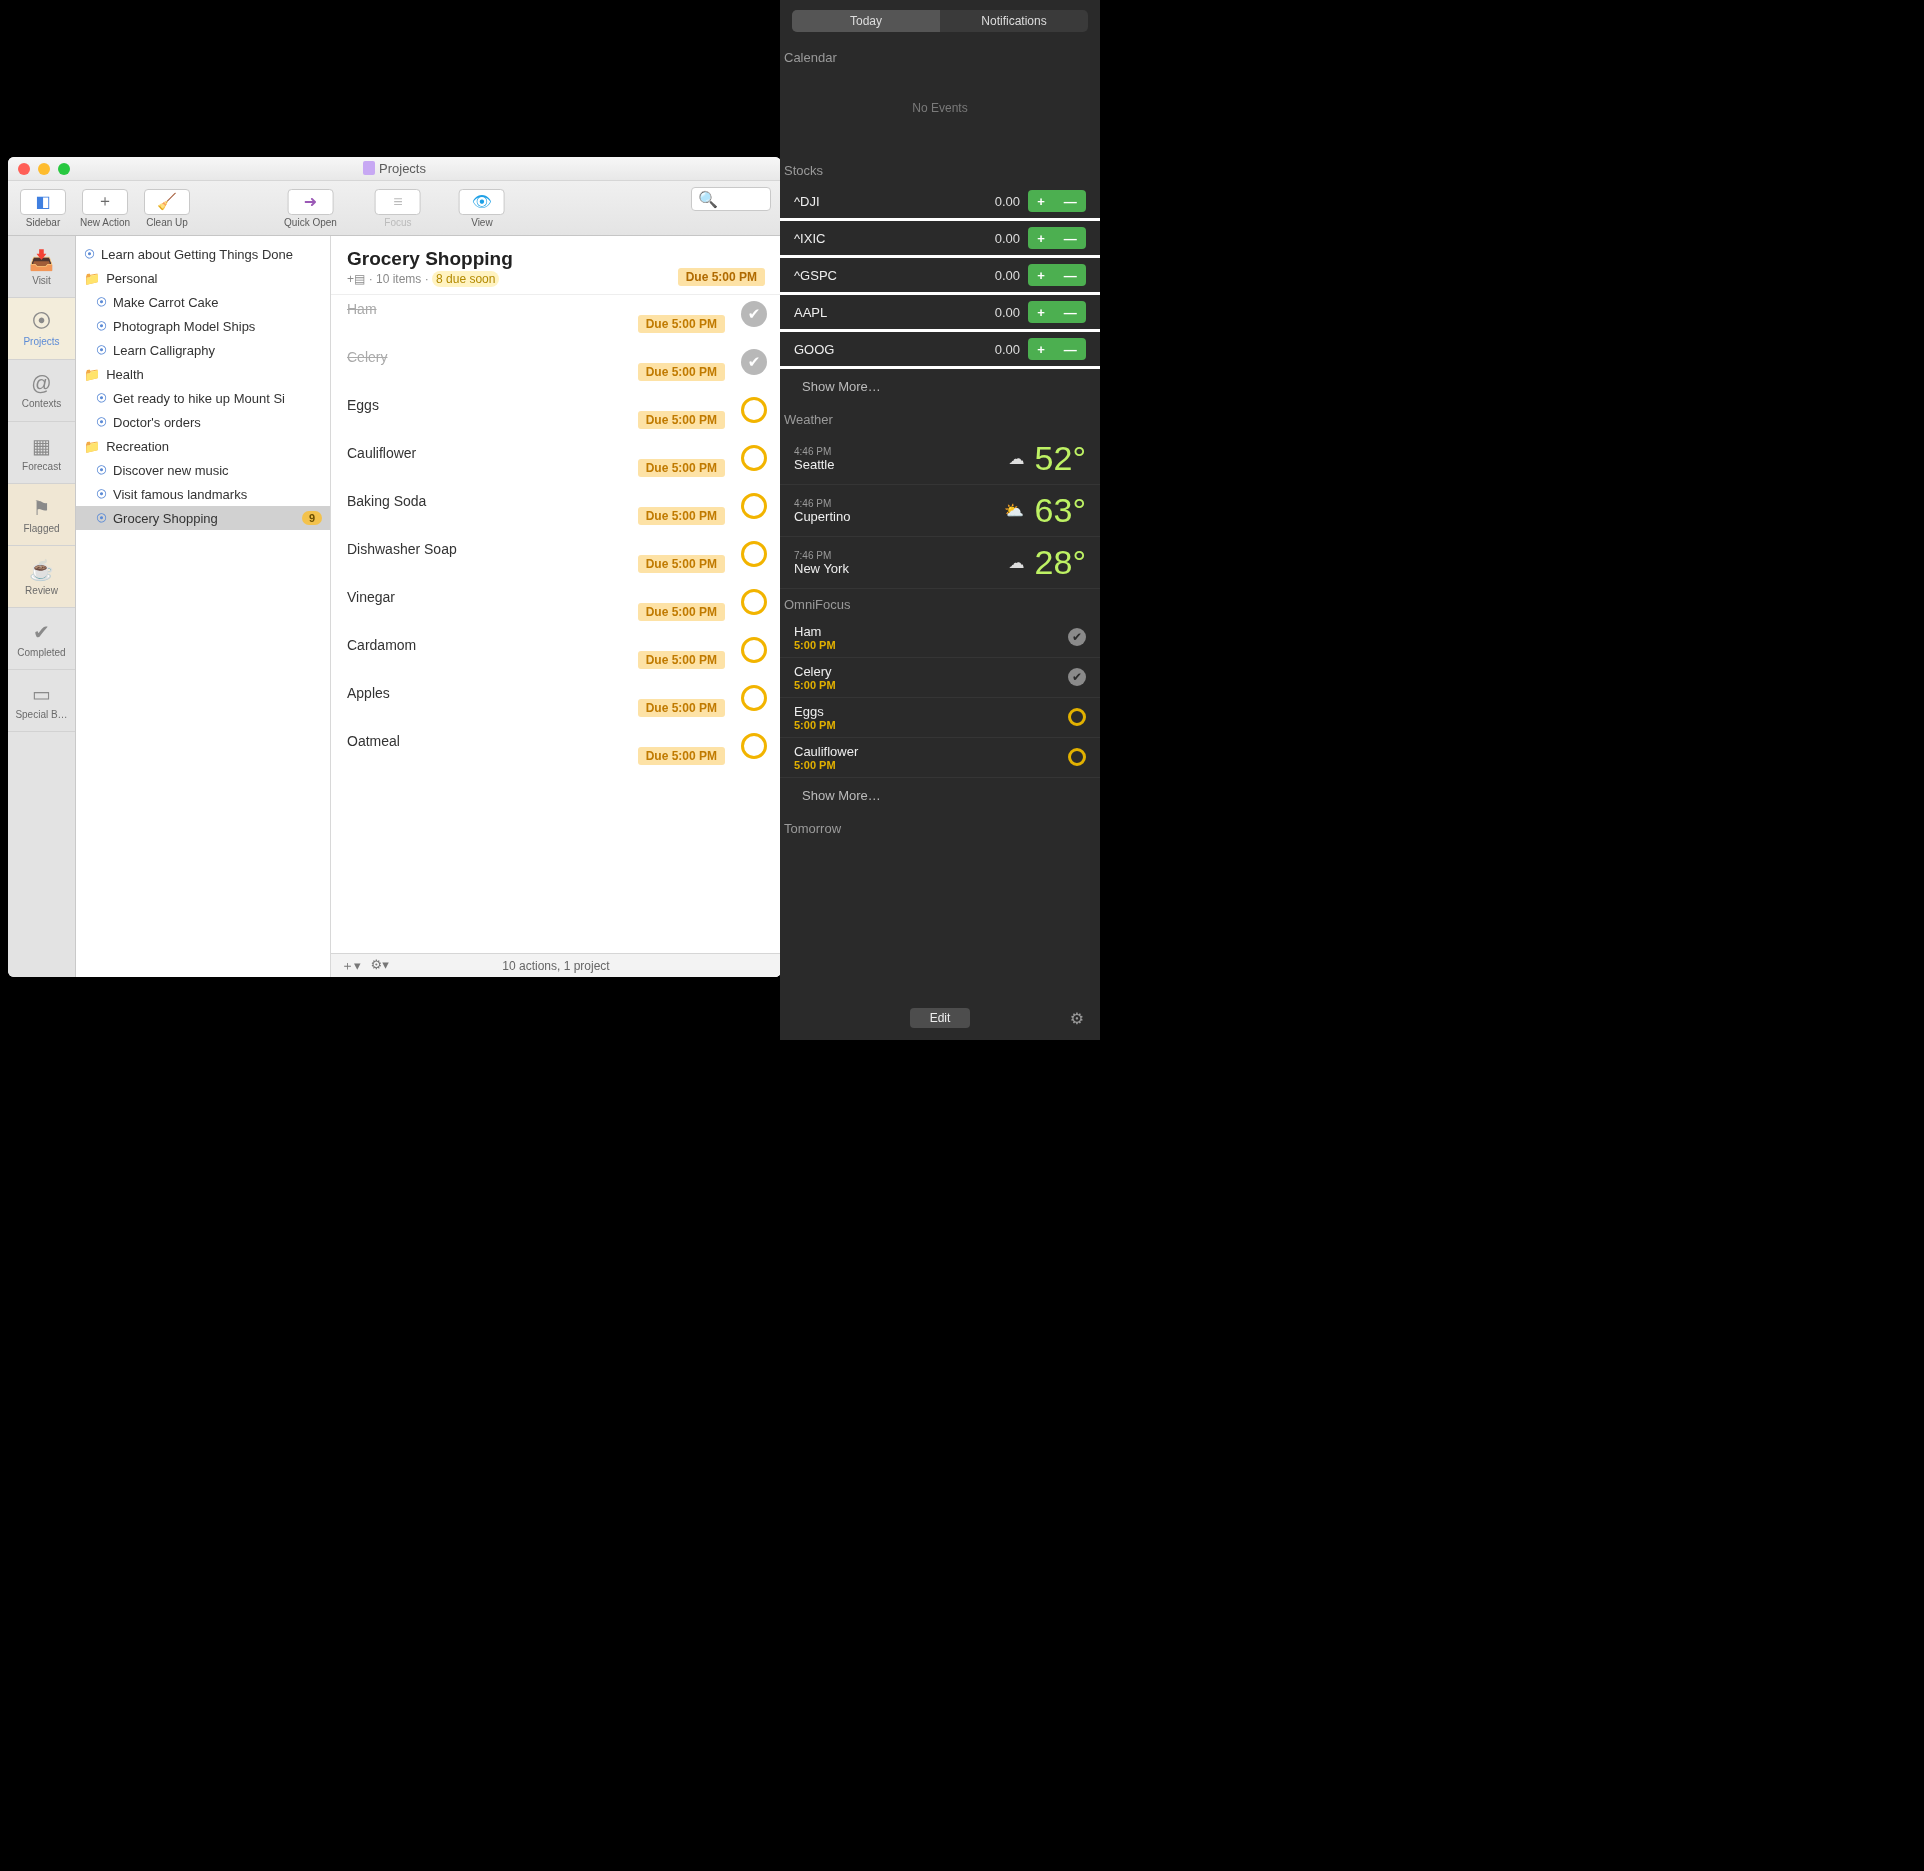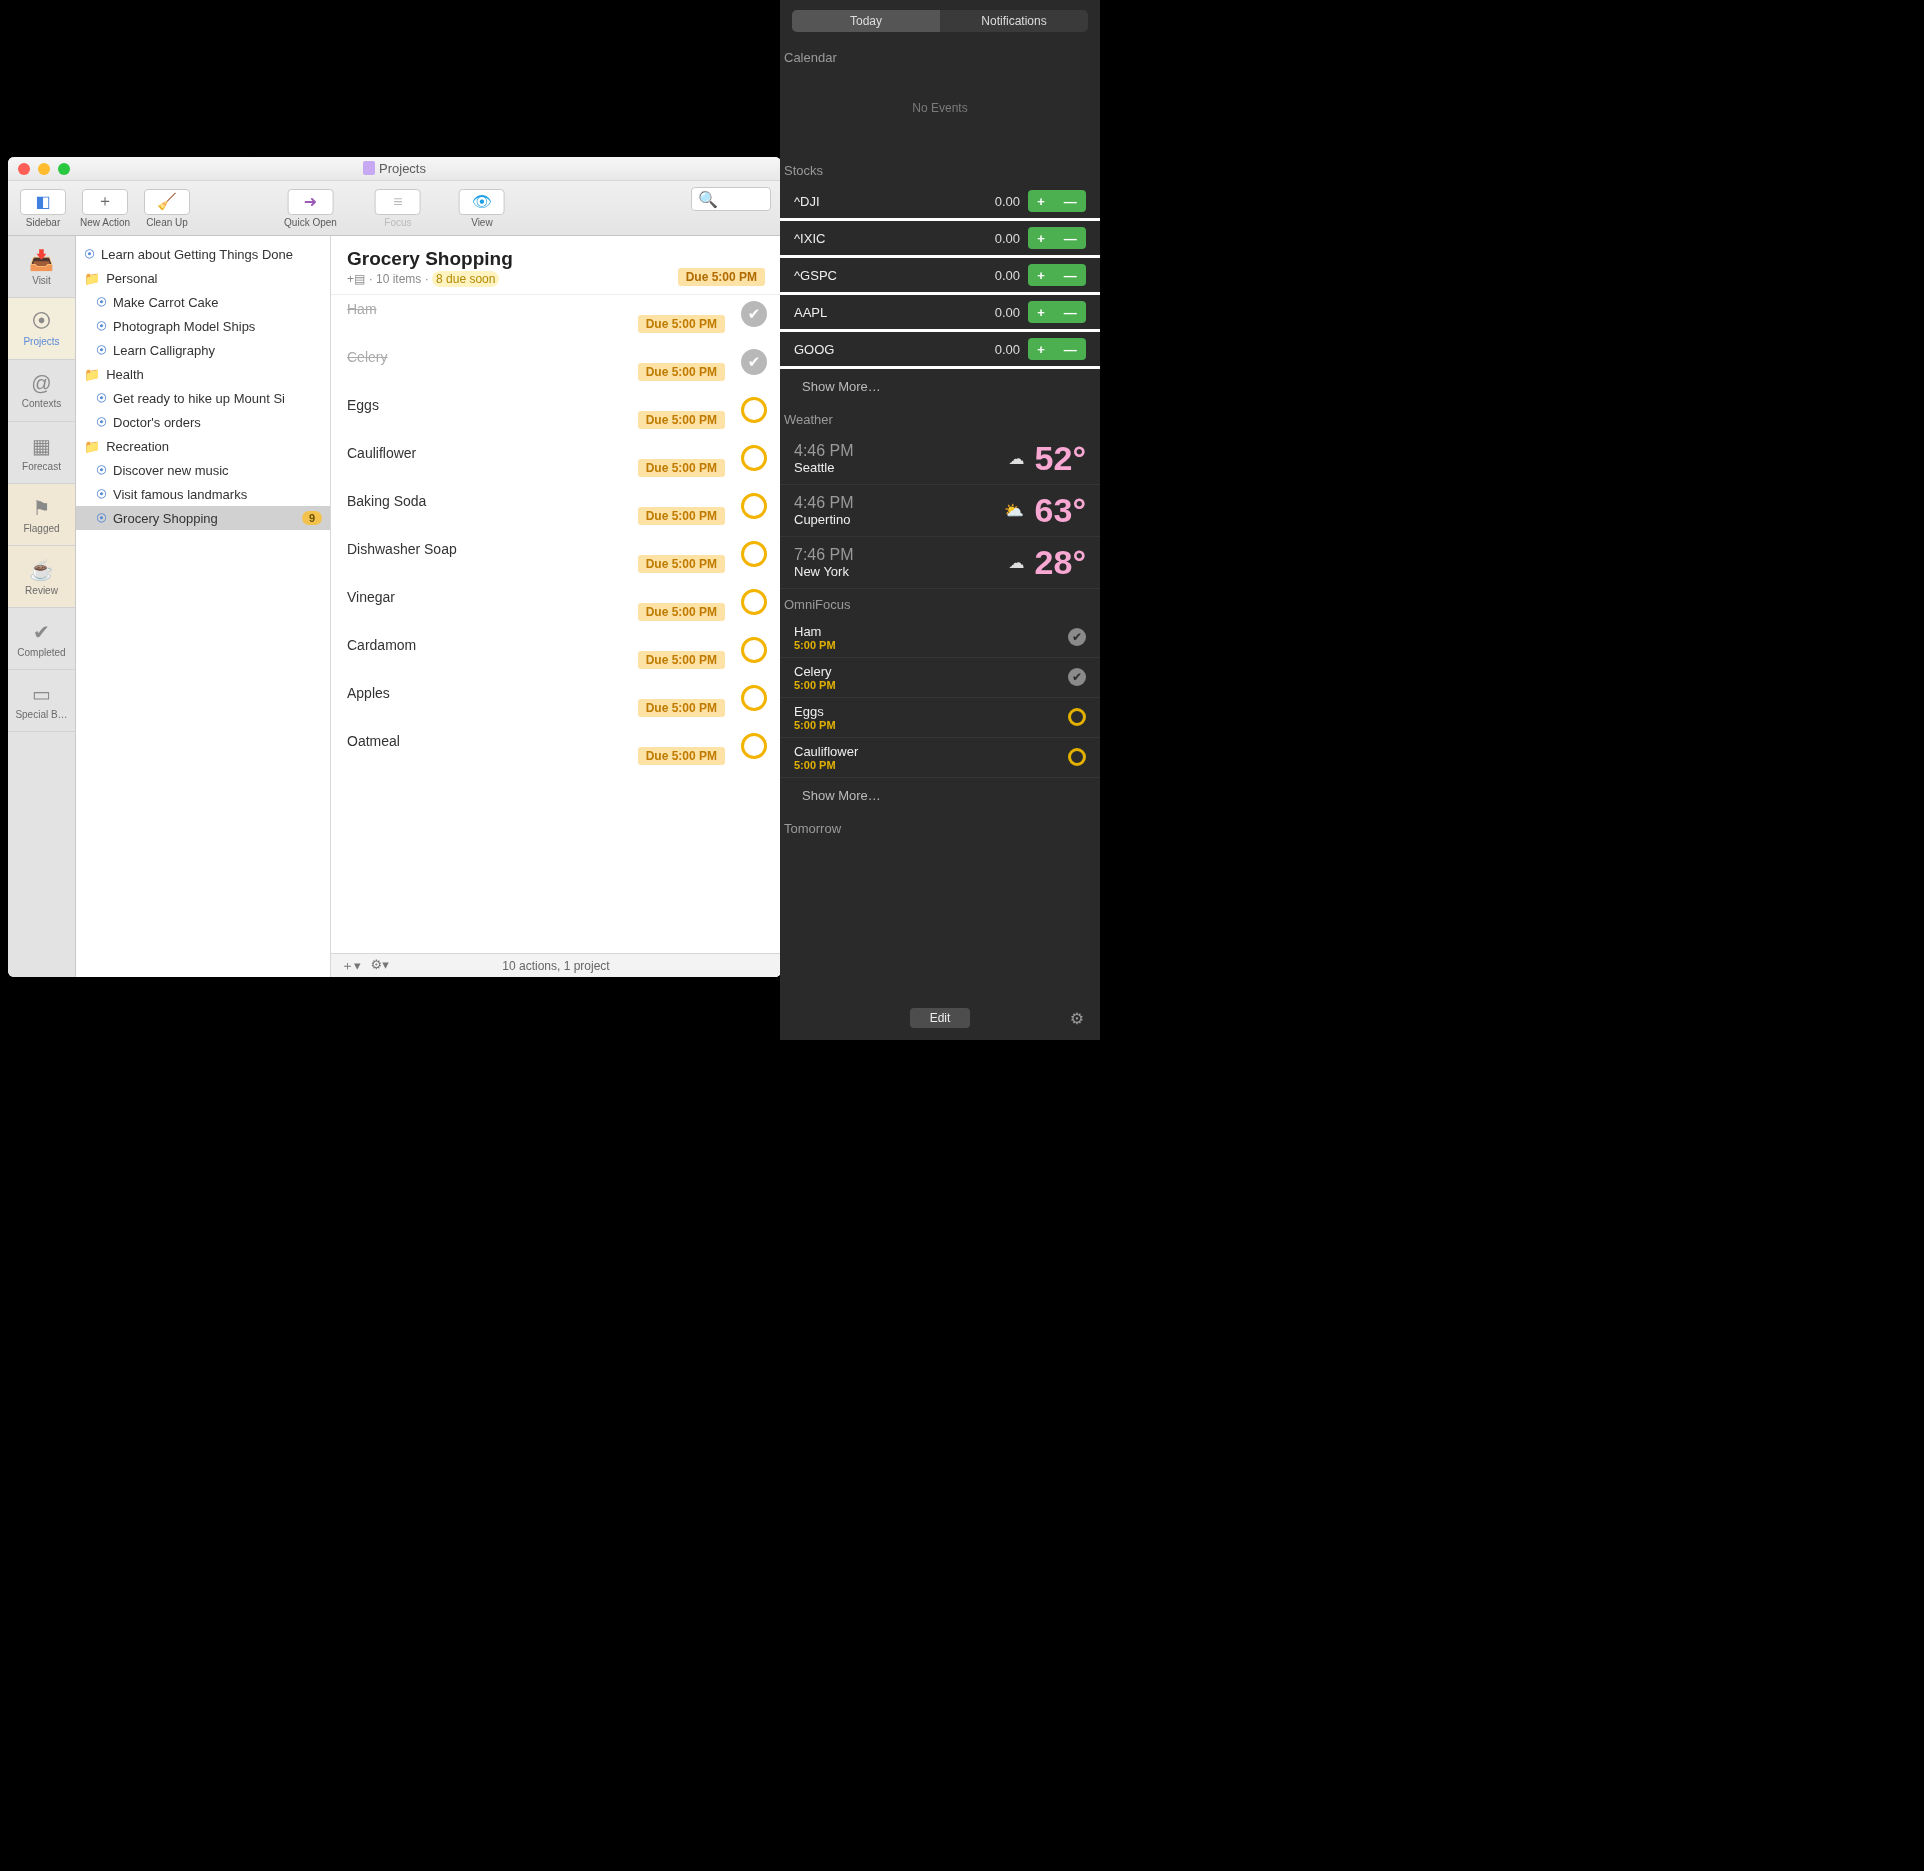--- a/index.html
+++ b/index.html
@@ -65,23 +65,23 @@
 .nc .tab { flex: 1; display: flex; align-items: center; justify-content: center; color: #ddd; }
 .nc .tab.active { background: #555; }
 .nc .section-title { color: #9a9a9a; padding: 8px 4px 6px; font-size: 13px; }
 .nc .noevents { text-align: center; color: #7a7a7a; padding: 30px 0 40px; font-size: 12px; }
 .nc .stock { display: flex; align-items: center; padding: 6px 14px; border-bottom: 3px solid #ffffff; }
 .nc .stock .sym { flex: 1; color: #eee; }
 .nc .stock .val { color: #ddd; margin-right: 8px; }
 .nc .chip { width: 58px; height: 22px; background: #4caf50; border-radius: 4px; display: flex; align-items: center; justify-content: space-around; color: #fff; font-weight: 700; }
 .nc .showmore { color: #bbb; padding: 10px 22px; }
 .nc .weather { display: flex; align-items: center; padding: 6px 14px; border-bottom: 1px solid #353535; }
-.nc .w-left { flex: 1; } .nc .w-time { font-size: 16px; color: #9a9a9a; } .nc .w-city { color: #eee; }
+.nc .w-left { flex: 1; } .nc .w-time { font-size: 10px; color: #9a9a9a; } .nc .w-city { color: #eee; }
 .nc .w-icon { color: #ddd; margin-right: 10px; font-size: 16px; }
-.nc .w-temp { font-size: 34px; font-weight: 700; color: #f9a8d4; }
+.nc .w-temp { font-size: 34px; font-weight: 400; color: #bef264; }
 .nc .of-item { padding: 6px 14px; border-bottom: 1px solid #353535; position: relative; }
 .nc .of-name { color: #eee; }
 .nc .of-time { color: #e2b100; font-size: 11px; font-weight: 600; }
 .nc .of-status { position: absolute; right: 14px; top: 10px; width: 18px; height: 18px; border-radius: 50%; }
 .nc .of-status.done { background: #8a8a8a; display:flex;align-items:center;justify-content:center;color:#2a2a2a;font-size:12px; }
 .nc .of-status.pending { border: 3px solid #e2b100; }
 .nc .tomorrow-text { color: #ddd; padding: 10px 22px 30px; font-size: 12px; line-height: 1.5; }
 .nc .bottom { margin-top: auto; display: flex; align-items: center; justify-content: center; padding: 12px; position: relative; }
 .nc .edit-btn { background: #4d4d4d; color: #eee; border-radius: 4px; padding: 3px 20px; font-size: 12px; }
 .nc .gear-bottom { position: absolute; right: 16px; color: #999; font-size: 16px; }

